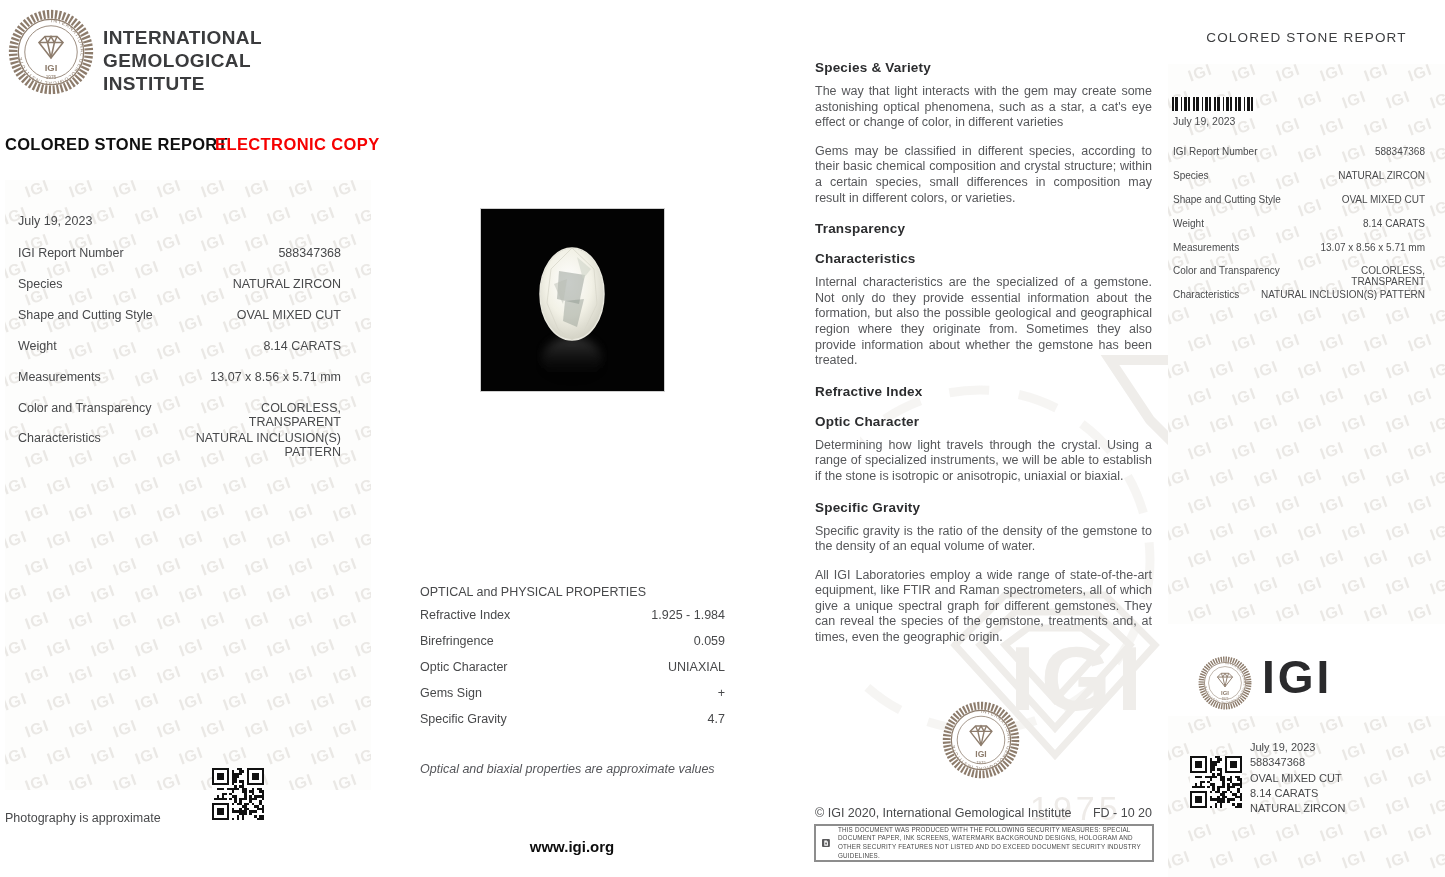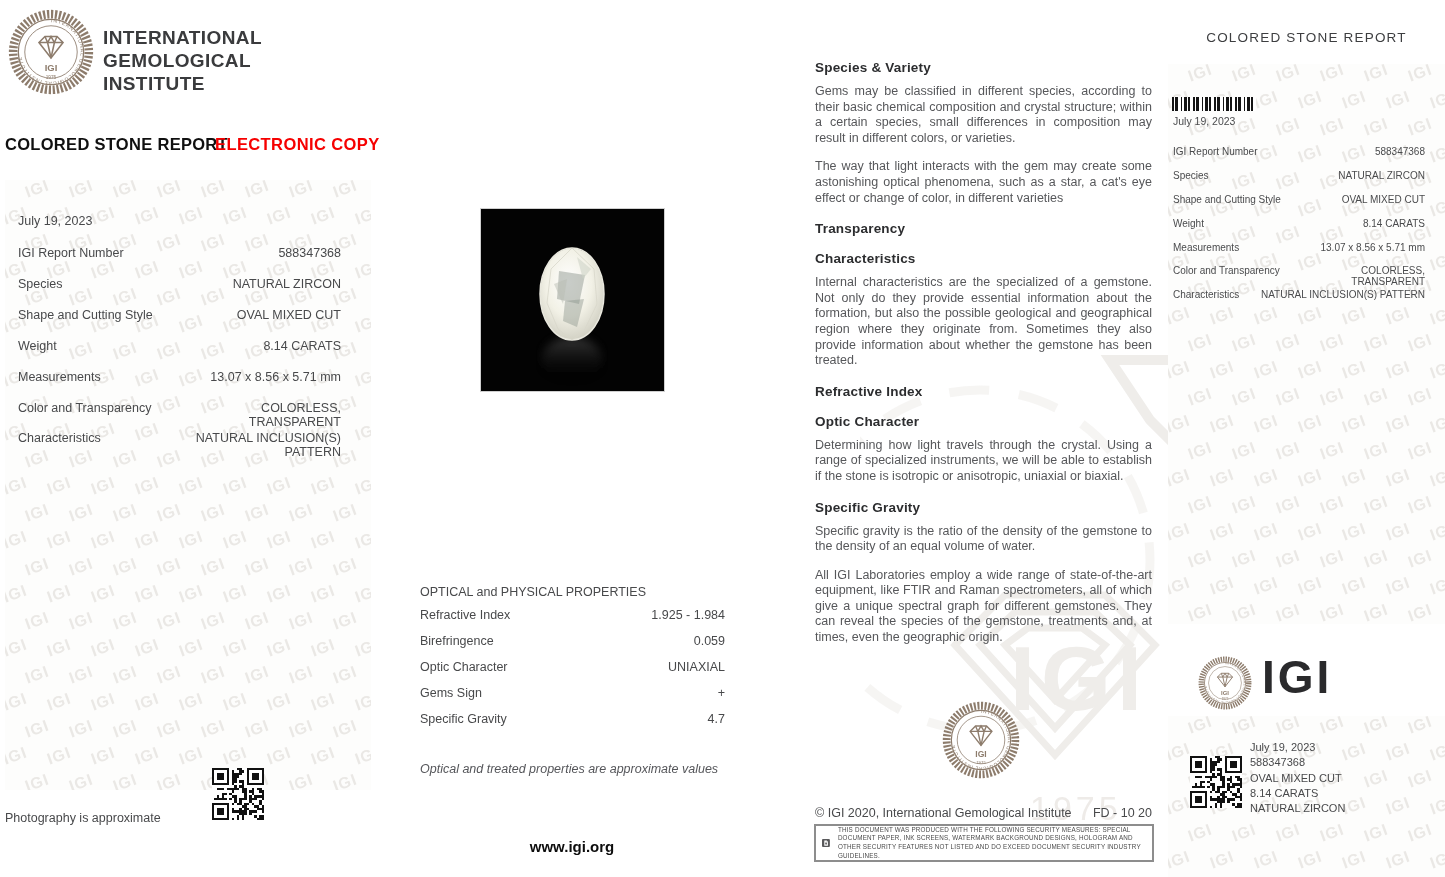--- a/index.html
+++ b/index.html
@@ -364,21 +364,21 @@
     </div>
     <div class="orow" style="top:101px;">
       <span>Gems Sign</span>
       <span>+</span>
     </div>
     <div class="orow" style="top:127px;">
       <span>Specific Gravity</span>
       <span>4.7</span>
     </div>
   </div>
-  <div class="abs" style="left:420px;top:762px;font-size:12.5px;font-style:italic;color:#55565a;">Optical and treated properties are approximate values</div>
+  <div class="abs" style="left:420px;top:762px;font-size:12.5px;font-style:italic;color:#55565a;">Optical and biaxial properties are approximate values</div>
 
   <div class="qr" style="left:212px;top:768px;width:52px;height:52px;">
       <i style="left:0px;top:0px;width:17.333333333333336px;height:17.333333333333336px;border:2.4761904761904763px solid #111"></i>
       <i style="left:4.9523809523809526px;top:4.9523809523809526px;width:7.428571428571429px;height:7.428571428571429px;background:#111"></i>
       <i style="left:34.66666666666667px;top:0px;width:17.333333333333336px;height:17.333333333333336px;border:2.4761904761904763px solid #111"></i>
       <i style="left:39.61904761904762px;top:4.9523809523809526px;width:7.428571428571429px;height:7.428571428571429px;background:#111"></i>
       <i style="left:0px;top:34.66666666666667px;width:17.333333333333336px;height:17.333333333333336px;border:2.4761904761904763px solid #111"></i>
       <i style="left:4.9523809523809526px;top:39.61904761904762px;width:7.428571428571429px;height:7.428571428571429px;background:#111"></i>
       <i style="left:24.761904761904763px;top:0px;width:2.4761904761904763px;height:2.4761904761904763px;background:#111"></i>
       <i style="left:27.23809523809524px;top:0px;width:2.4761904761904763px;height:2.4761904761904763px;background:#111"></i>
@@ -500,22 +500,22 @@
       <i style="left:29.714285714285715px;top:49.523809523809526px;width:2.4761904761904763px;height:2.4761904761904763px;background:#111"></i>
       <i style="left:44.57142857142857px;top:49.523809523809526px;width:2.4761904761904763px;height:2.4761904761904763px;background:#111"></i>
       <i style="left:47.04761904761905px;top:49.523809523809526px;width:2.4761904761904763px;height:2.4761904761904763px;background:#111"></i>
       <i style="left:49.523809523809526px;top:49.523809523809526px;width:2.4761904761904763px;height:2.4761904761904763px;background:#111"></i>
     </div>
   <div class="abs" style="left:5px;top:811px;font-size:12.5px;color:#48494b;">Photography is approximate</div>
   <div class="abs" style="left:492px;top:838px;width:160px;text-align:center;font-size:15px;font-weight:bold;color:#0d0d0d;">www.igi.org</div>
 
   <div class="abs mid" style="left:815px;top:45px;">
     <h3>Species &amp; Variety</h3>
+    <p>The way that light interacts with the gem may create some astonishing optical phenomena, such as a star, a cat's eye effect or change of color, in different varieties</p>
     <p>Gems may be classified in different species, according to their basic chemical composition and crystal structure; within a certain species, small differences in composition may result in different colors, or varieties.</p>
-    <p>The way that light interacts with the gem may create some astonishing optical phenomena, such as a star, a cat's eye effect or change of color, in different varieties</p>
     <h3>Transparency</h3>
     <h3>Characteristics</h3>
     <p>Internal characteristics are the specialized of a gemstone. Not only do they provide essential information about the formation, but also the possible geological and geographical region where they originate from. Sometimes they also provide information about whether the gemstone has been treated.</p>
     <h3>Refractive Index</h3>
     <h3>Optic Character</h3>
     <p>Determining how light travels through the crystal. Using a range of specialized instruments, we will be able to establish if the stone is isotropic or anisotropic, uniaxial or biaxial.</p>
     <h3>Specific Gravity</h3>
     <p>Specific gravity is the ratio of the density of the gemstone to the density of an equal volume of water.</p>
     <p>All IGI Laboratories employ a wide range of state-of-the-art equipment, like FTIR and Raman spectrometers, all of which give a unique spectral graph for different gemstones. They can reveal the species of the gemstone, treatments and, at times, even the geographic origin.</p>
   </div>

